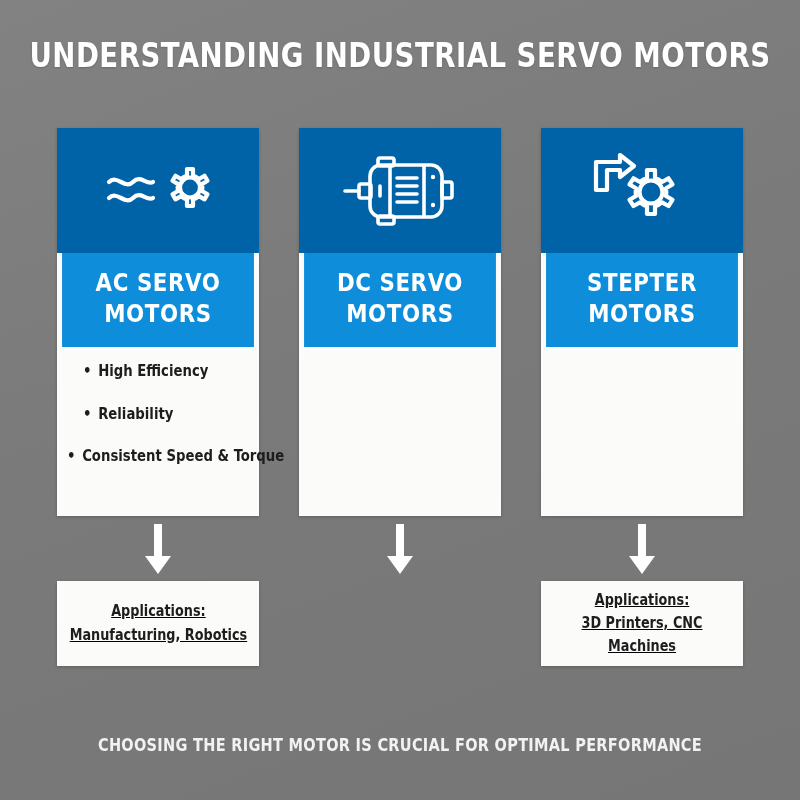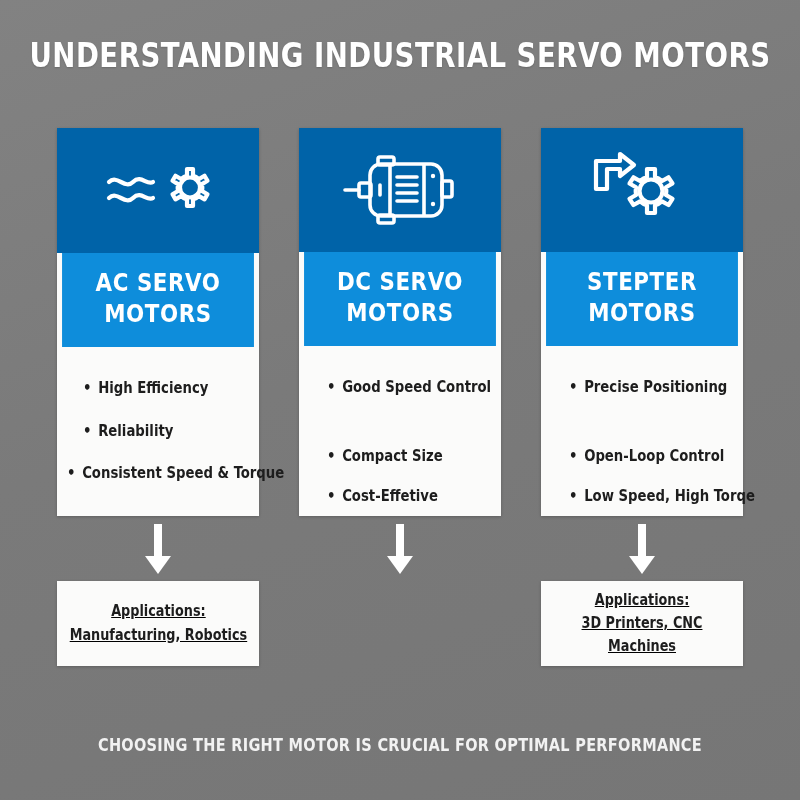--- a/index.html
+++ b/index.html
@@ -75,21 +75,21 @@
     font-size: 25px;
     font-weight: bold;
     letter-spacing: 0.6px;
     line-height: 1.24;
     padding: 14px 4px 18px;
     text-transform: uppercase;
     transform: scaleX(0.95);
   }
   .card-body {
     flex: 1;
-    padding: 32px 8px 10px 10px;
+    padding: 15px 8px 10px 10px;
     position: relative;
   }
   .bullets {
     list-style: none;
     margin: 0;
     padding: 0;
   }
   .bullets li {
     color: #1d1d1d;
     font-family: "DejaVu Sans Condensed", "Liberation Sans Narrow", "Liberation Sans", sans-serif;
@@ -256,50 +256,36 @@
             <rect x="102" y="27" width="10" height="16" rx="2"></rect>
             <rect x="38" y="3" width="16" height="8" rx="2"></rect>
             <rect x="38" y="61" width="16" height="8" rx="2"></rect>
           </svg>
         </span>
       </div>
       <div class="card-title">
         <div>DC SERVO</div>
         <div>MOTORS</div>
       </div>
-      <div class="card-body">
-        <ul class="bullets">
-          <li>Good Speed Control</li>
-          <li>Compact Size</li>
-          <li>Cost-Effetive</li>
-        </ul>
-      </div>
     </div>
 
     <div class="card col3">
       <div class="card-icon">
         <span>
           <svg width="104" height="78" viewBox="0 0 104 78" fill="none" stroke="#ffffff" stroke-width="4.2" stroke-linecap="round" stroke-linejoin="round">
             <path d="M6 38 L6 10 L30 10 L30 3 L44 14 L30 25 L30 18 L17 18 L17 38 Z"></path>
             <path d="M57 18 L65 18 L65 26 A22 22 0 0 1 72 30 L78.5 26.3 L82.5 32.5 L76 36.3 A22 22 0 0 1 76 44 L82.5 47.8 L78.5 54 L72 50.3 A22 22 0 0 1 65 54.3 L65 62 L57 62 L57 54.3 A22 22 0 0 1 50 50.3 L43.5 54 L39.5 47.8 L46 44 A22 22 0 0 1 46 36.3 L39.5 32.5 L43.5 26.3 L50 30 A22 22 0 0 1 57 26 Z"></path>
             <circle cx="61" cy="40" r="11.5"></circle>
           </svg>
         </span>
       </div>
       <div class="card-title">
         <div>STEPTER</div>
         <div>MOTORS</div>
       </div>
-      <div class="card-body">
-        <ul class="bullets">
-          <li>Precise Positioning</li>
-          <li>Open-Loop Control</li>
-          <li>Low Speed, High Torqe</li>
-        </ul>
-      </div>
     </div>
   </div>
 
   <div class="arrows">
     <div class="arrow-slot">
       <div class="arrow">
         <div class="shaft"></div>
         <div class="head"></div>
       </div>
     </div>

